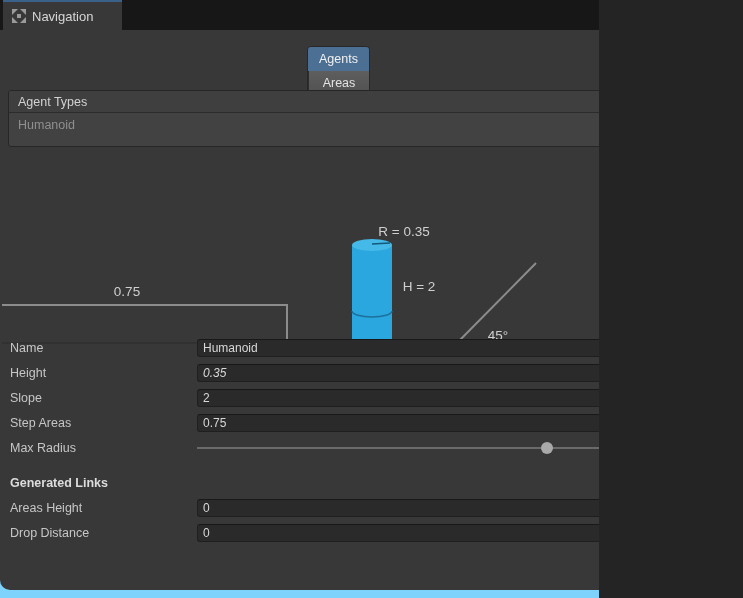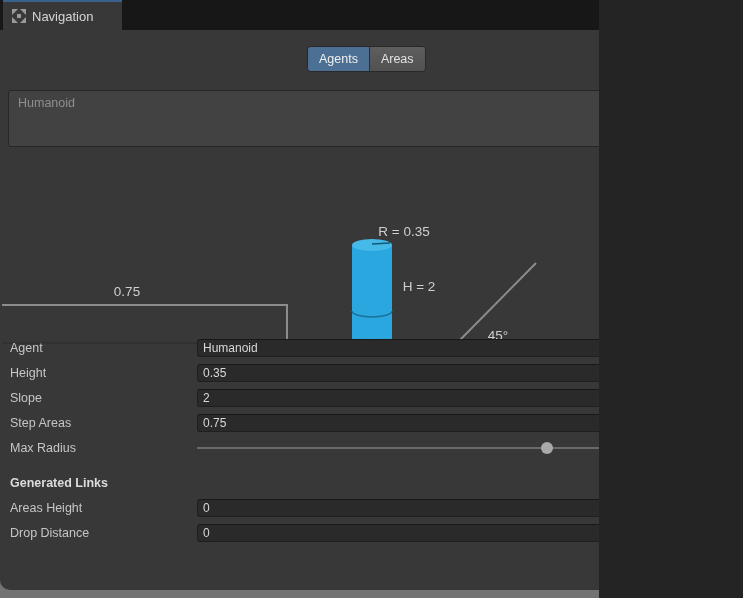--- a/index.html
+++ b/index.html
@@ -1,34 +1,34 @@
 <!DOCTYPE html>
 <html style="--accent-tab: #3A6189; --selected-button: #4C7094;"><head>
 <meta charset="utf-8">
 <style>
   html,body{margin:0;padding:0;background:#242424;}
   *{box-sizing:border-box;font-family:"Liberation Sans",sans-serif;}
-  #window{position:relative;width:599px;height:598px;background:#737373;overflow:hidden;}
+  #window{position:relative;width:599px;height:598px;background:#7dd3fc;overflow:hidden;}
 
   
   .tabbar{position:absolute;left:0;top:0;width:743px;height:30px;background:#171717;}
   .tab{position:absolute;left:3px;top:0;width:119px;height:30px;background:#383838;
        display:flex;align-items:center;gap:6px;padding:2px 0 0 9px;cursor:pointer;}
   .tab-accent{position:absolute;left:0;top:0;width:100%;height:2px;background:var(--accent-tab,#3A6189);}
   .tab-label{color:#D6D6D6;font-size:13px;}
   .kebab{position:absolute;right:13px;top:8px;width:10px;height:16px;display:flex;flex-direction:column;
          align-items:center;justify-content:space-between;cursor:pointer;}
   .kebab i{width:3px;height:3px;background:#ABABAB;display:block;}
 
   
   .content{position:absolute;left:0;top:30px;width:743px;height:560px;background:#383838;
            border-radius:0 0 10px 10px;}
 
   
-  .seg-group{position:absolute;left:307px;top:16px;display:flex;border:1px solid #282828;border-radius:4px;overflow:hidden;}
+  .seg-group{position:absolute;left:307px;top:16px;display:flex;border:1px solid #282828;border-radius:4px;overflow:hidden;flex-direction:column;}
   .seg{height:24px;padding:0 11px;font-size:12.5px;border:none;cursor:pointer;
        background:linear-gradient(#5E5E5E,#515151);color:#E2E2E2;}
   .seg + .seg{border-left:1px solid #2E2E2E;}
   .seg.selected{background:var(--selected-button,#4C7094);color:#F0F0F0;}
 
   
   .listbox{position:absolute;left:8px;top:60px;width:727px;height:57px;
            border:1px solid #262626;border-radius:3px;background:#424242;overflow:hidden;}
   .list-header{height:22px;background:#3F3F3F;border-bottom:1px solid #2C2C2C;
                color:#D2D2D2;font-size:12.5px;line-height:22px;padding-left:9px;}
@@ -82,20 +82,21 @@
   </div>
 
   <div class="content">
 
     <div class="seg-group">
       <button class="seg selected">Agents</button>
       <button class="seg">Areas</button>
     </div>
 
     <div class="listbox">
+      <div class="list-header">Agent Types</div>
       <div class="list-row">Humanoid</div>
     </div>
     <div class="list-footer">
       <button class="lf-btn">+</button>
       <button class="lf-btn">−</button>
     </div>
 
     <svg class="diagram" width="743" height="175" viewBox="0 155 743 175">
 
       <path d="M2,313 L287,313" stroke="#2F2F2F" stroke-width="1.5" fill="none"></path>
@@ -111,25 +112,25 @@
         <ellipse cx="372" cy="215" rx="20" ry="6" fill="#45B9E8"></ellipse>
         <path d="M372,214 L390,213" stroke="#14587A" stroke-width="1.5" fill="none"></path>
       </g>
 
       <text x="404" y="206" fill="#CFCFCF" font-size="13.5" text-anchor="middle">R = 0.35</text>
       <text x="419" y="261" fill="#CFCFCF" font-size="13.5" text-anchor="middle">H = 2</text>
       <text x="127" y="266" fill="#CFCFCF" font-size="13.5" text-anchor="middle">0.75</text>
       <text x="498" y="310" fill="#CFCFCF" font-size="13.5" text-anchor="middle">45°</text>
     </svg>
 
-    <span class="flabel" style="top:311px">Agent</span>
+    <span class="flabel" style="top:311px">Name</span>
     <input class="field" style="top: 309px;" value="Humanoid">
 
     <span class="flabel" style="top:336px">Height</span>
-    <input class="field" style="top: 334px;" value="0.35">
+    <input class="field" style="top: 334px; font-style: italic;" value="0.35">
 
     <span class="flabel" style="top:361px">Slope</span>
     <input class="field" style="top: 359px;" value="2">
 
     <span class="flabel" style="top:386px">Step Areas</span>
     <input class="field" style="top: 384px;" value="0.75">
 
     <span class="flabel" style="top:411px">Max Radius</span>
     <div class="slider-track"></div>
     <div class="slider-thumb"></div>

